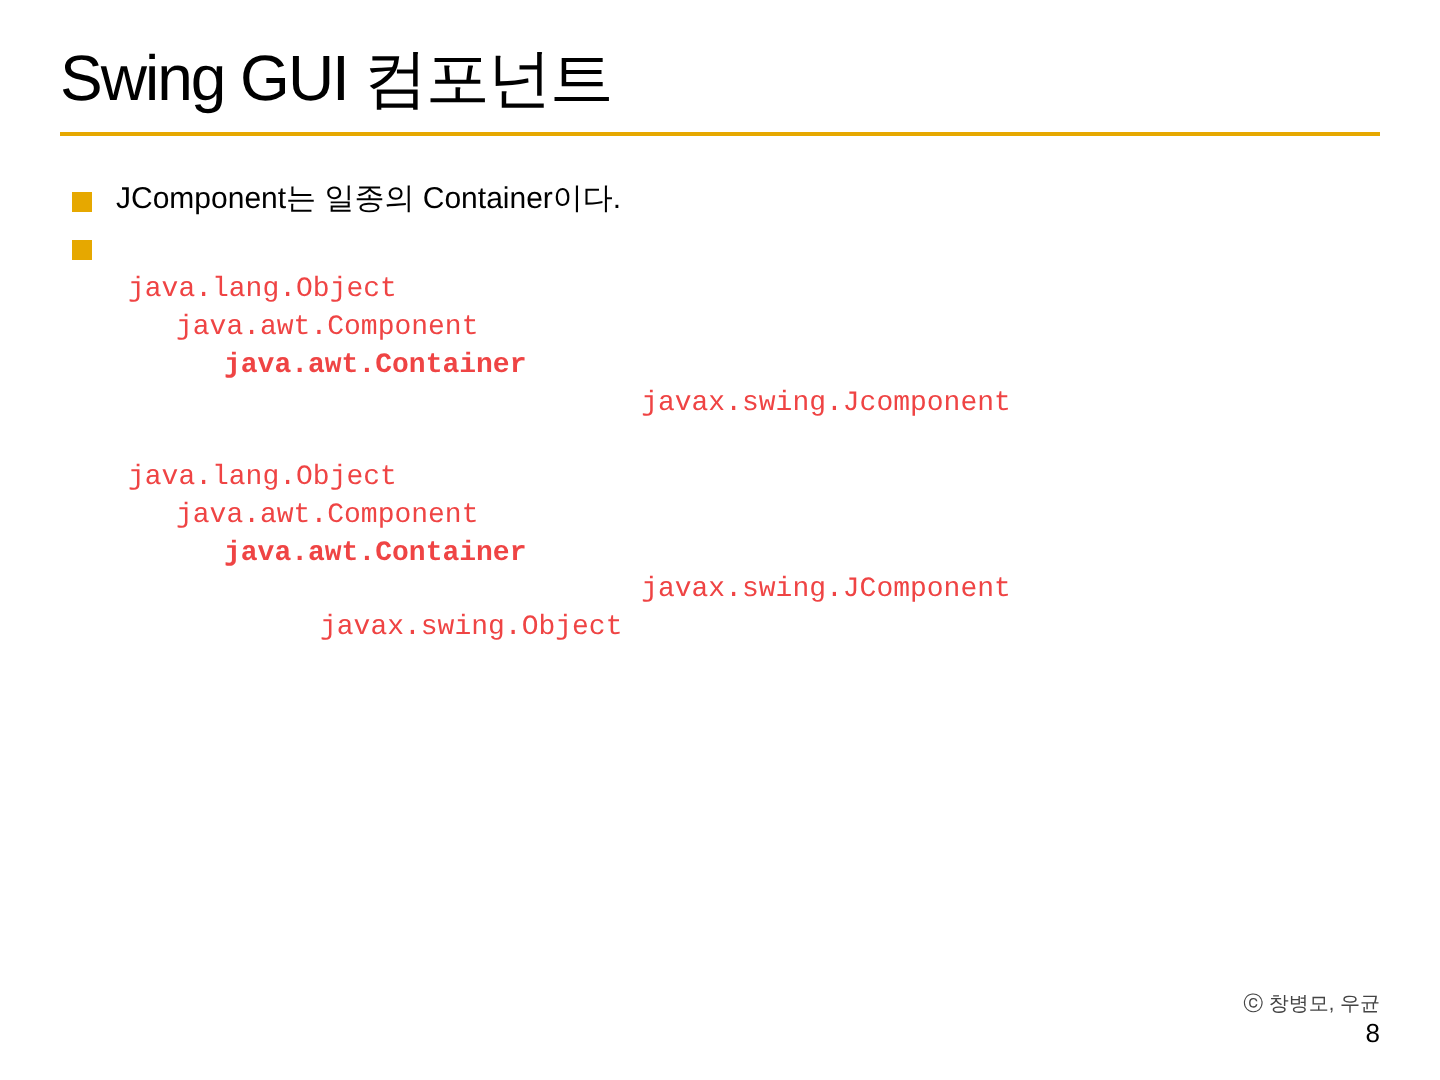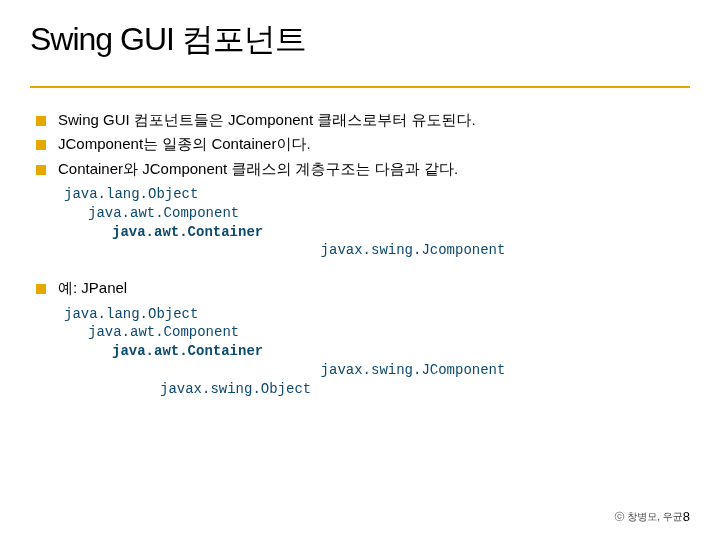--- a/index.html
+++ b/index.html
@@ -7,21 +7,21 @@
     width: 720px; height: 540px;
     font-family: "Malgun Gothic", "맑은 고딕", Arial, sans-serif;
     background: #fff;
     position: relative;
     padding: 18px 30px 0 30px;
   }
   .title {
     font-size: 32px;
     font-weight: normal;
     color: #000;
-    margin-bottom: 24px;
+    margin-bottom: 4px;
     letter-spacing: -1px;
   }
   .underline {
     height: 2px;
     background: #e6a800;
     margin-bottom: 22px;
   }
   .body-block {
     padding-left: 6px;
   }
@@ -38,76 +38,68 @@
     margin-top: 6px;
     margin-right: 12px;
   }
   .bullet-text {
     font-size: 15px;
     color: #000;
   }
   .code-block {
     font-family: "Courier New", monospace;
     font-size: 14px;
-    color: #0c4a6e;
+    color: #ef4444;
     margin: 6px 0 18px 28px;
     line-height: 1.35;
   }
   .indent-0 { padding-left: 0; }
   .indent-1 { padding-left: 24px; }
   .indent-2 { padding-left: 48px; font-weight: bold; }
   .indent-3 { padding-left: 72px; text-align: center; }
   .indent-4 { padding-left: 96px; }
   .footer {
     position: absolute;
     bottom: 16px;
     left: 30px; right: 30px;
     display: flex;
-    justify-content: flex-end;
+    justify-content: center;
     align-items: flex-end;
     font-size: 10px;
     color: #444;
+    flex-direction: column;
   }
   .page-num {
     font-size: 13px;
     color: #000;
   }
 </style>
 </head>
 <body>
 
 <div class="title">Swing GUI 컴포넌트</div>
 <div class="underline"></div>
 
 <div class="body-block">
 
   <div class="bullet-row">
     <div class="bullet-mark"></div>
-    <div class="bullet-text">Swing GUI 컴포넌트들은 JComponent 클래스로부터 유도된다.</div>
-  </div>
-  <div class="bullet-row">
-    <div class="bullet-mark"></div>
     <div class="bullet-text">JComponent는 일종의 Container이다.</div>
   </div>
   <div class="bullet-row">
     <div class="bullet-mark"></div>
-    <div class="bullet-text">Container와 JComponent 클래스의 계층구조는 다음과 같다.</div>
   </div>
 
   <div class="code-block">
     <div class="indent-0">java.lang.Object</div>
     <div class="indent-1">java.awt.Component</div>
     <div class="indent-2">java.awt.Container</div>
     <div class="indent-3">javax.swing.Jcomponent</div>
   </div>
 
-  <div class="bullet-row">
-    <div class="bullet-mark"></div>
-    <div class="bullet-text">예: JPanel</div>
-  </div>
 
   <div class="code-block">
     <div class="indent-0">java.lang.Object</div>
     <div class="indent-1">java.awt.Component</div>
     <div class="indent-2">java.awt.Container</div>
     <div class="indent-3">javax.swing.JComponent</div>
     <div class="indent-4">javax.swing.Object</div>
   </div>
 
 </div>

